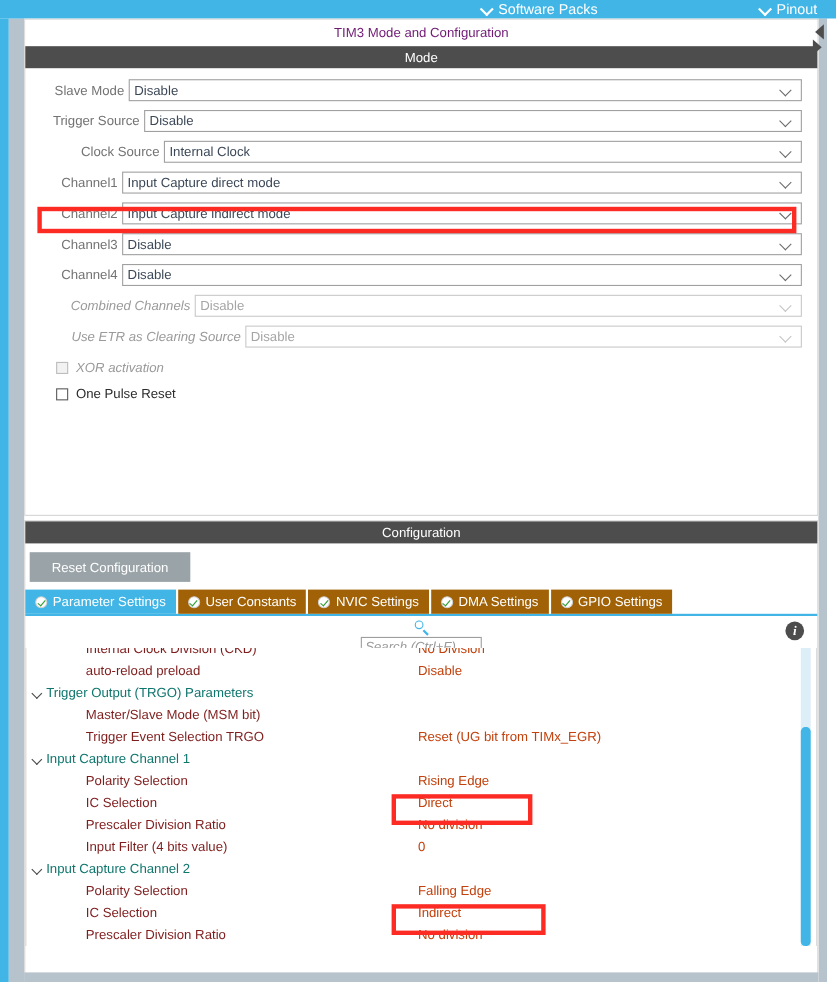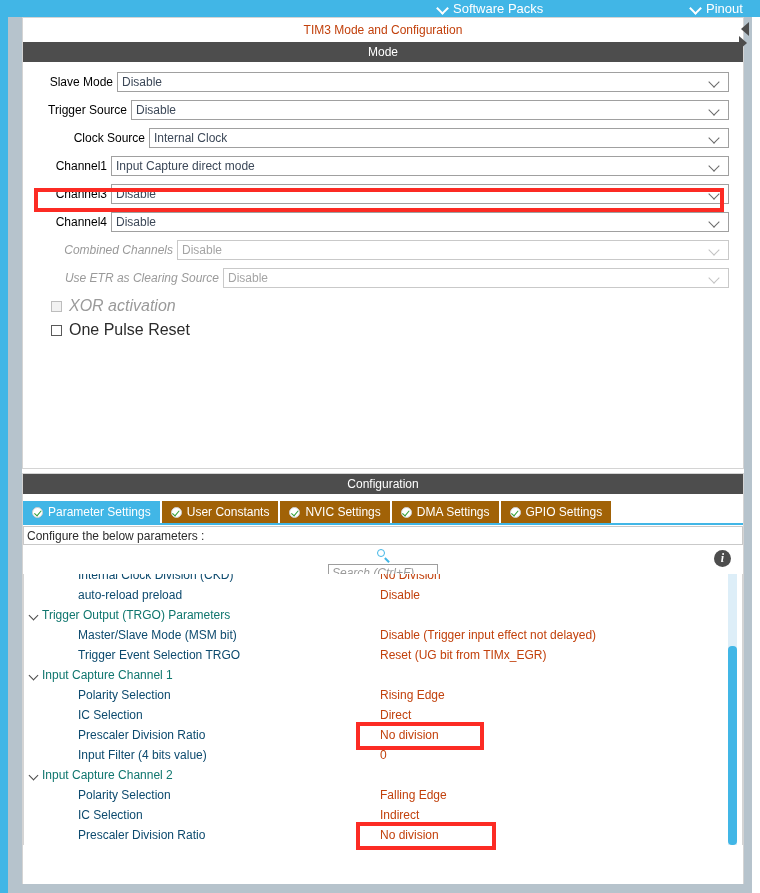--- a/index.html
+++ b/index.html
@@ -58,36 +58,36 @@
 
   
   .mode-panel {
     position: absolute; left: 22px; top: 17px; width: 722px; height: 452px;
     background: #ffffff;
     border: 1px solid #d4d4d4;
     box-sizing: border-box;
   }
   .panel-title {
     height: 24px; line-height: 24px;
-    text-align: center; font-size: 12px; color: #c2410c;
+    text-align: center; font-size: 12px; color: #701a75;
     background: #ffffff;
   }
   .section-bar {
     height: 20px; line-height: 20px;
     text-align: center; font-size: 12px; color: #ffffff;
     background: #4d4d4d;
   }
   .mode-body { padding: 10px 14px 0 14px; }
 
   .mode-row {
     display: flex; align-items: center;
     height: 20px; margin-bottom: 8px;
   }
   .mode-label {
-    font-size: 12px; color: #000000;
+    font-size: 12px; color: #737373;
     text-align: right; white-space: nowrap;
     padding-right: 4px;
   }
   .mode-label.disabled { color: #9a9a9a; font-style: italic; }
   .combo {
     position: relative; flex: 1; height: 20px;
     border: 1px solid #a0a0a0; background: #ffffff;
     box-sizing: border-box;
     display: flex; align-items: center;
   }
@@ -119,21 +119,21 @@
   .w-comb    { width: 136px; text-align: right; }
   .w-etr     { width: 182px; }
 
   
   .chk-row { display: flex; align-items: center; height: 20px; margin: 4px 0 4px 14px; }
   .chk-box {
     width: 11px; height: 11px; box-sizing: border-box;
     border: 1px solid #5a5a5a; background: #ffffff; margin-right: 7px;
   }
   .chk-box.dis { border-color: #bdbdbd; background: #f2f2f2; }
-  .chk-label { font-size: 16px; color: #2b2b2b; }
+  .chk-label { font-size: 12px; color: #2b2b2b; }
   .chk-label.dis { color: #9a9a9a; font-style: italic; }
 
   
   .hl {
     position: absolute; border: 4px solid #fc2b24;
     box-sizing: border-box; pointer-events: none;
   }
   #hl-channel2 { left: 34px; top: 188px; width: 690px; height: 24px; }
   #hl-rising   { left: 356px; top: 722px; width: 128px; height: 28px; }
   #hl-falling  { left: 356px; top: 822px; width: 140px; height: 28px; }
@@ -271,21 +271,21 @@
   .tree-twisty {
     width: 14px; height: 20px; position: relative; flex: none;
     margin-left: 4px;
   }
   .tree-twisty.open::before {
     content: ""; position: absolute; left: 2px; top: 7px;
     width: 6px; height: 6px;
     border-right: 1.3px solid #4a4a4a; border-bottom: 1.3px solid #4a4a4a;
     transform: rotate(45deg);
   }
-  .tree-name { color: #0c4a6e; white-space: nowrap; }
+  .tree-name { color: #7f1d1d; white-space: nowrap; }
   .tree-row.group .tree-name { color: #0f766e; }
   .tree-row.child .tree-name { margin-left: 36px; }
   .tree-value {
     position: absolute; left: 356px;
     color: #c2410c; white-space: nowrap;
   }
   .tree-row { position: relative; }
 
   .tree-scroll-track {
     position: absolute; right: 5px; top: 0; width: 9px; height: 271px;
@@ -354,20 +354,27 @@
       </div>
 
       <div class="mode-row">
         <span class="mode-label w-ch">Channel1</span>
         <span class="combo">
           <span class="combo-value">Input Capture direct mode</span>
           <span class="combo-arrow"></span>
         </span>
       </div>
 
+      <div class="mode-row">
+        <span class="mode-label w-ch">Channel2</span>
+        <span class="combo">
+          <span class="combo-value">Input Capture indirect mode</span>
+          <span class="combo-arrow"></span>
+        </span>
+      </div>
 
       <div class="mode-row">
         <span class="mode-label w-ch">Channel3</span>
         <span class="combo">
           <span class="combo-value">Disable</span>
           <span class="combo-arrow"></span>
         </span>
       </div>
 
       <div class="mode-row">
@@ -408,20 +415,23 @@
   </div>
 
   <div class="edge-arrow" id="edge-arrow-up"></div>
   <div class="edge-arrow" id="edge-arrow-down"></div>
 
   <div class="hl" id="hl-channel2"></div>
 
   <div class="config-panel">
     <div class="section-bar">Configuration</div>
 
+    <div class="reset-wrap">
+      <button class="reset-btn">Reset Configuration</button>
+    </div>
 
     <div class="tabstrip">
       <div class="tab active">
         <span class="tick"></span>
         <span>Parameter Settings</span>
       </div>
       <div class="tab">
         <span class="tick"></span>
         <span>User Constants</span>
       </div>
@@ -432,21 +442,20 @@
       <div class="tab">
         <span class="tick"></span>
         <span>DMA Settings</span>
       </div>
       <div class="tab">
         <span class="tick"></span>
         <span>GPIO Settings</span>
       </div>
     </div>
 
-    <div class="configure-note">Configure the below parameters :</div>
 
     <div class="search-row">
       <span class="search-icon"></span>
       <input class="search-input" type="text" placeholder="Search (Ctrl+F)" style="">
       <span class="nav-btn" id="search-prev-button"></span>
       <span class="nav-btn" id="search-next-button"></span>
       <span class="info-icon">i</span>
     </div>
 
     <div class="tree-wrap">
@@ -465,21 +474,20 @@
         </div>
 
         <div class="tree-row group">
           <span class="tree-twisty open"></span>
           <span class="tree-name">Trigger Output (TRGO) Parameters</span>
         </div>
 
         <div class="tree-row child">
           <span class="tree-twisty"></span>
           <span class="tree-name">Master/Slave Mode (MSM bit)</span>
-          <span class="tree-value">Disable (Trigger input effect not delayed)</span>
         </div>
 
         <div class="tree-row child">
           <span class="tree-twisty"></span>
           <span class="tree-name">Trigger Event Selection TRGO</span>
           <span class="tree-value">Reset (UG bit from TIMx_EGR)</span>
         </div>
 
         <div class="tree-row group">
           <span class="tree-twisty open"></span>

